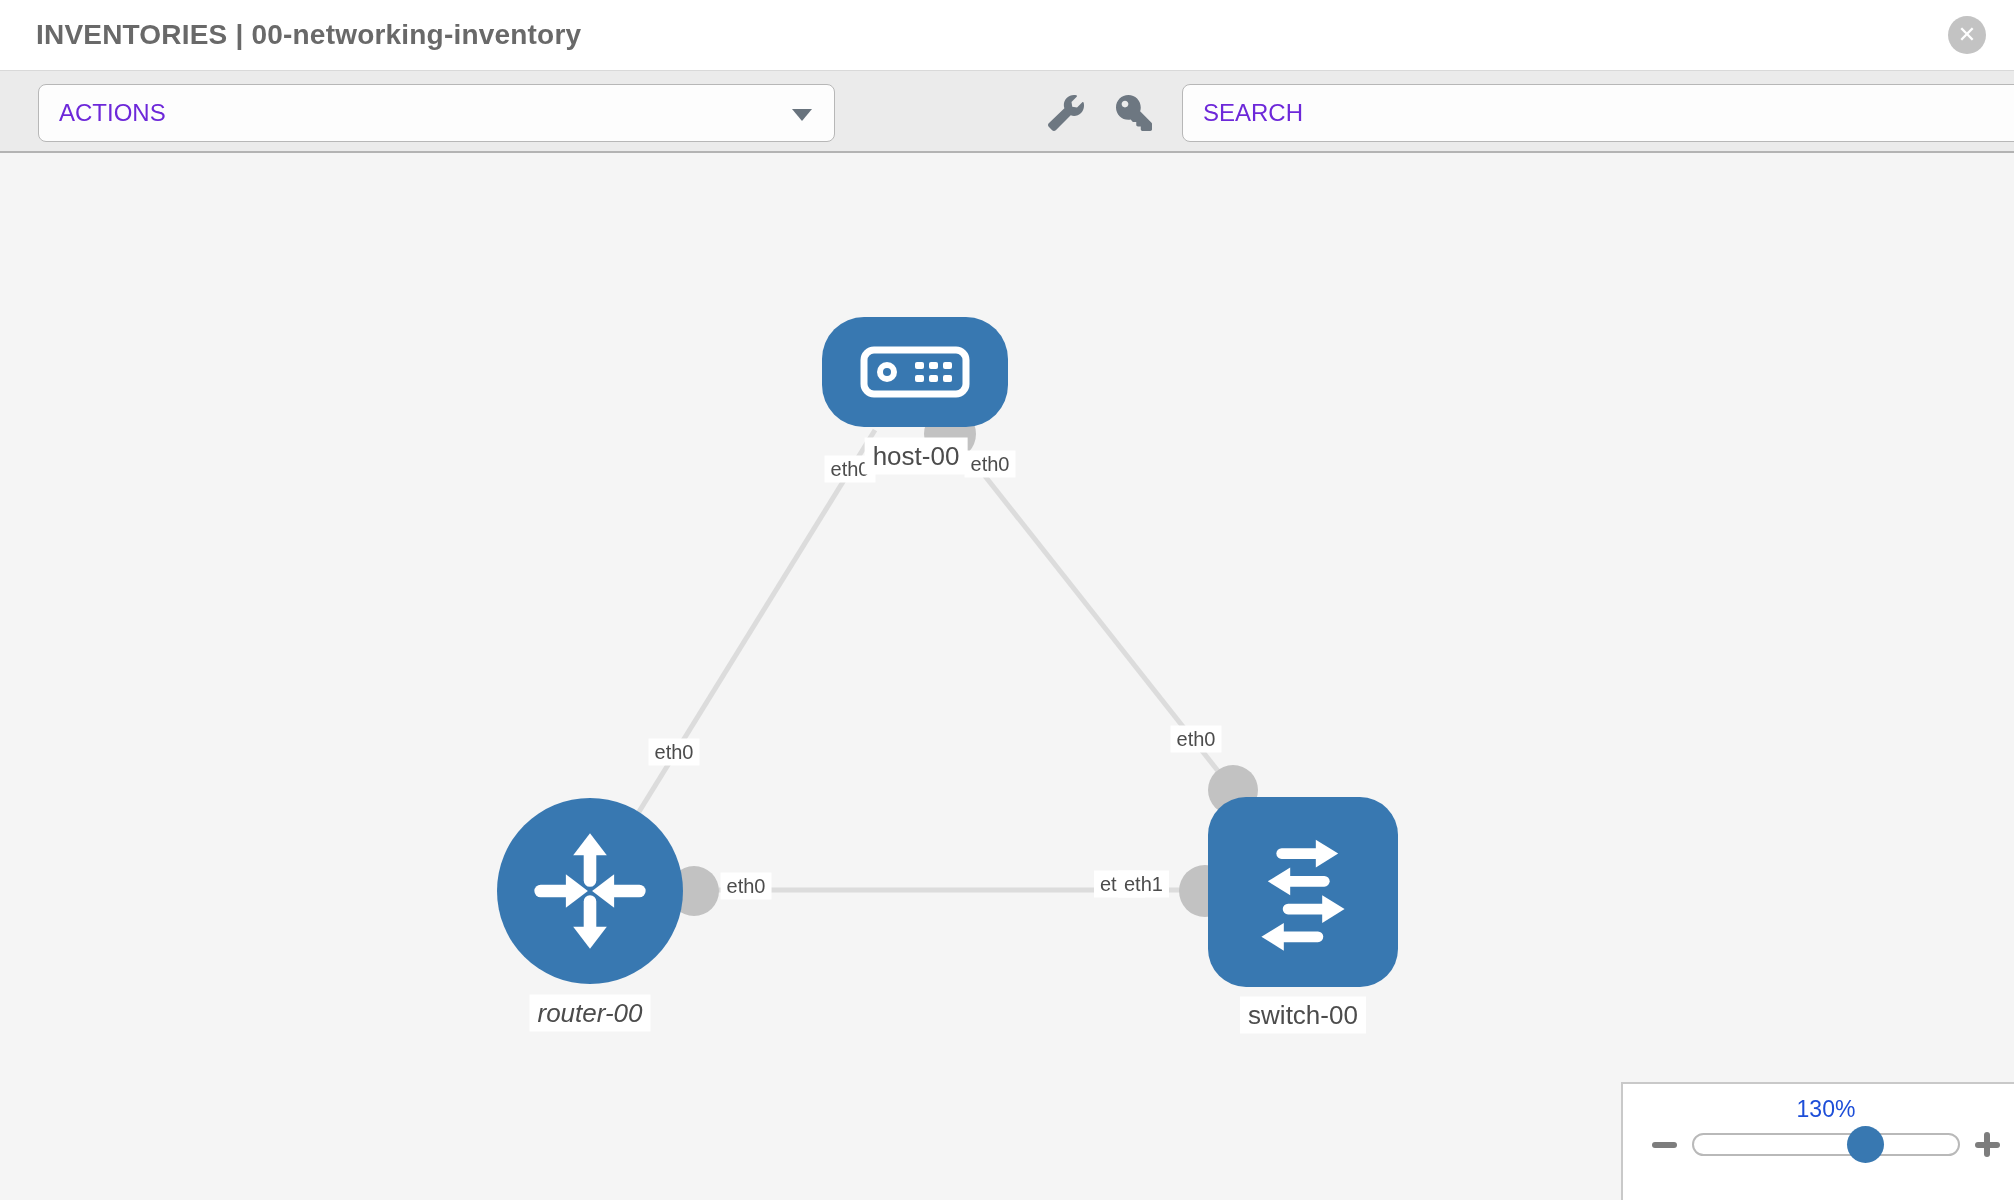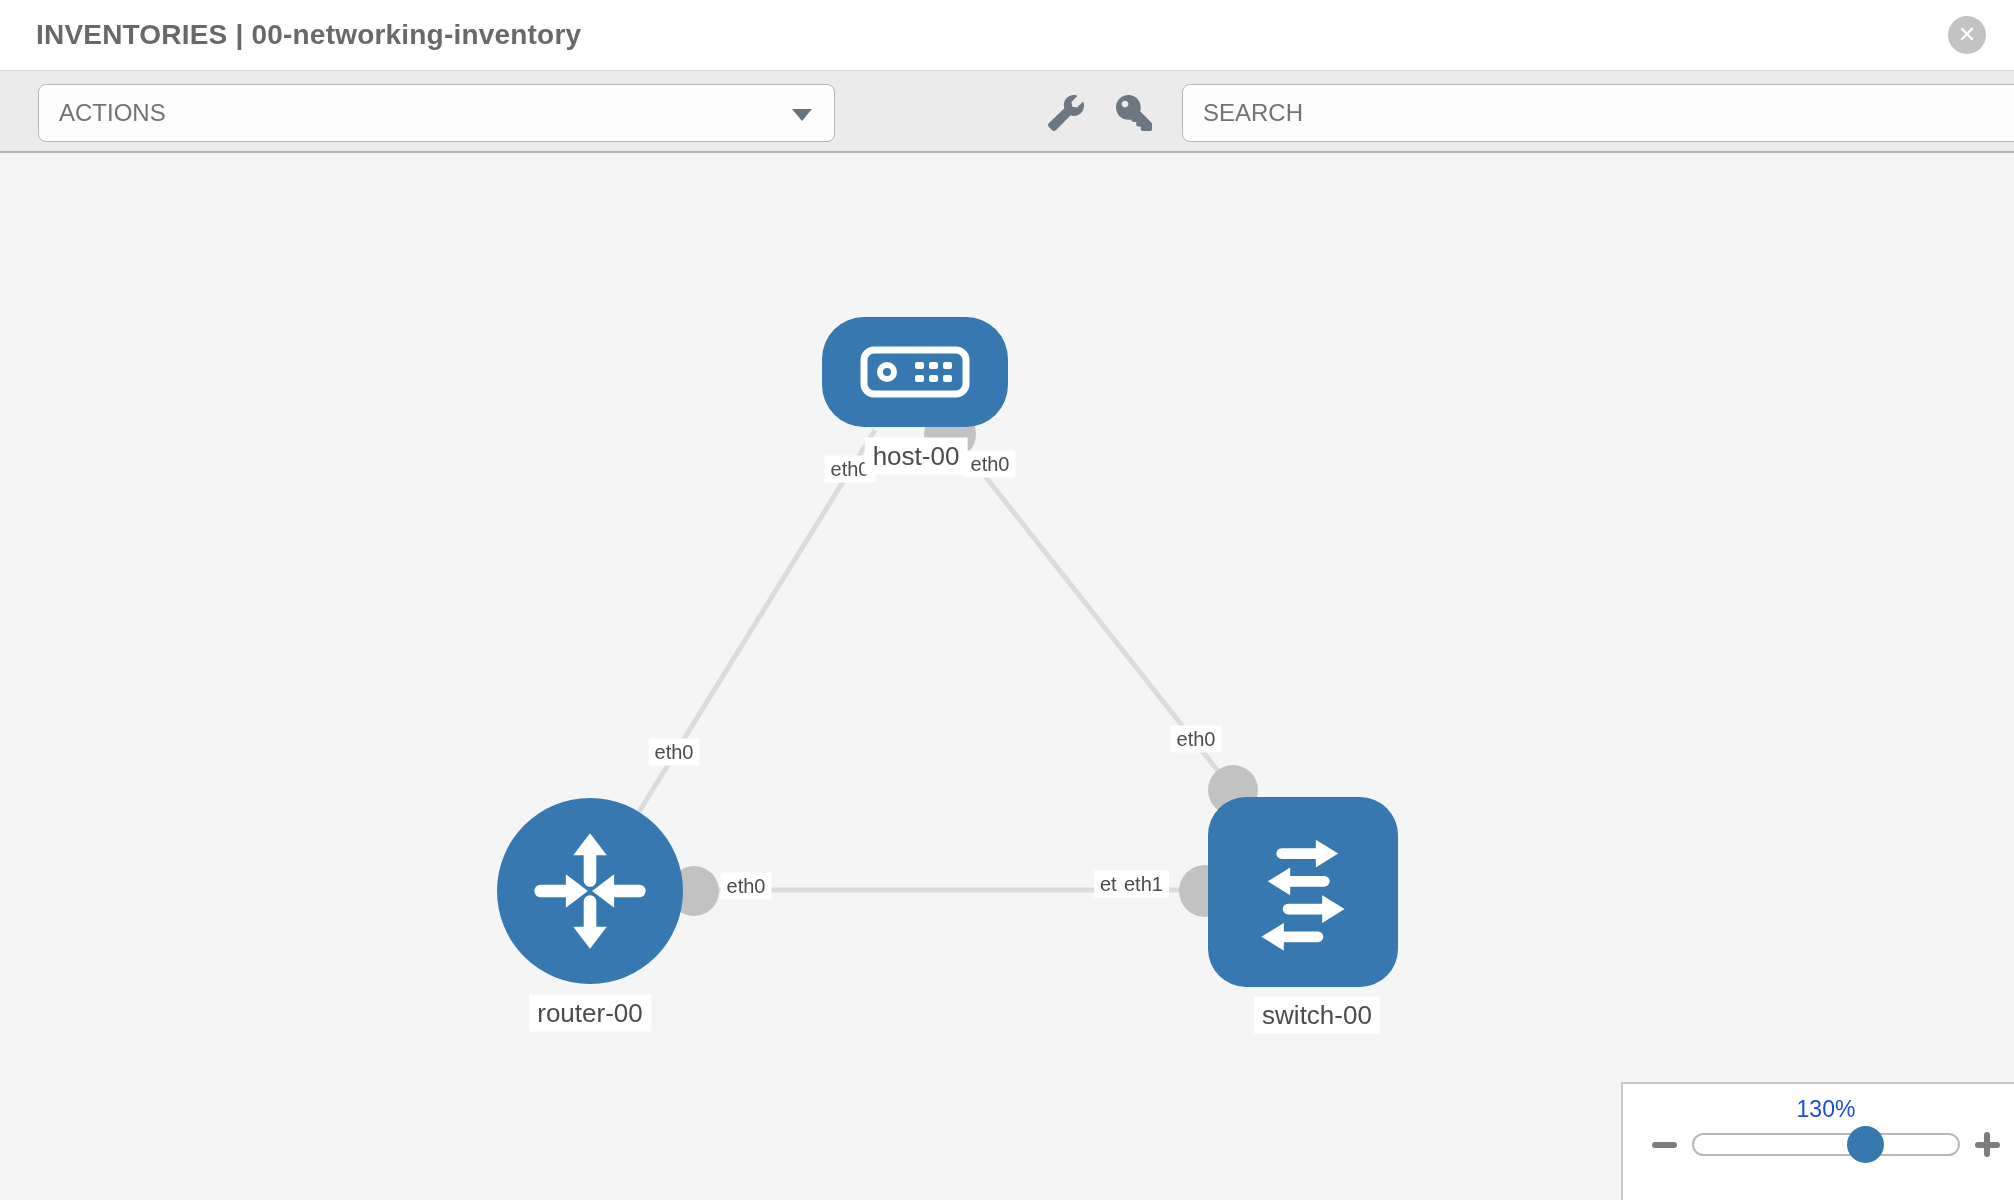--- a/index.html
+++ b/index.html
@@ -13,21 +13,21 @@
   .close-btn { position:absolute; right:28px; top:16px; width:38px; height:38px;
     border-radius:50%; background:#c3c3c3; color:#ffffff; text-align:center;
     line-height:38px; font-size:22px; font-weight:bold; cursor:pointer; }
 
   
   .toolbar { position:relative; width:2014px; height:83px; background:#ebebeb;
     border-top:1px solid #d9d9d9; border-bottom:2px solid #b3b3b3; }
   .combo { position:absolute; top:13px; height:58px; background:#fdfdfd;
     border:1px solid #b7b7b7; border-radius:8px; cursor:pointer; }
   .combo-label { position:absolute; left:20px; top:0; line-height:56px;
-    font-size:24px; color:#737373; }
+    font-size:24px; color:#6d28d9; }
   .caret { position:absolute; right:22px; top:24px; width:0; height:0;
     border-left:10px solid transparent; border-right:10px solid transparent;
     border-top:12px solid #68737d; }
   .tool-icon { position:absolute; top:24px; width:36px; height:36px; cursor:pointer; }
   .tool-icon svg { width:36px; height:36px; fill:#6d7781; }
 
   
   .canvas { position:relative; width:2014px; height:1047px; background:#f5f5f5; overflow:hidden; }
   .links-svg { position:absolute; left:0; top:0; }
 
@@ -150,22 +150,22 @@
 
   <div class="chip chip-if" style="left:850px; top:316px;">eth0</div>
   <div class="chip chip-name" style="left:916px; top:303px;">host-00</div>
   <div class="chip chip-if" style="left:990px; top:311px;">eth0</div>
   <div class="chip chip-if" style="left:674px; top:599px;">eth0</div>
   <div class="chip chip-if" style="left:1196px; top:586px;">eth0</div>
   <div class="chip chip-if" style="left:746px; top:733px;">eth0</div>
   <div class="chip chip-if-l" style="left:1094px; top:731px;">eth1</div>
   <div class="chip chip-if-l" style="left:1118px; top:731px;">eth1</div>
 
-  <div class="chip chip-name" style="left:590px; top:860px;">router-00</div>
-  <div class="chip chip-name" style="left:1303px; top:862px;margin-left:14px;">switch-00</div>
+  <div class="chip chip-name" style="left:590px; top:860px;font-style:italic;">router-00</div>
+  <div class="chip chip-name" style="left:1303px; top:862px;">switch-00</div>
 
   <div class="zoom-panel">
     <div class="zoom-value">130%</div>
     <div class="zoom-minus">
       <div class="hbar"></div>
     </div>
     <div class="zoom-track">
       <div class="zoom-thumb"></div>
     </div>
     <div class="zoom-plus">

